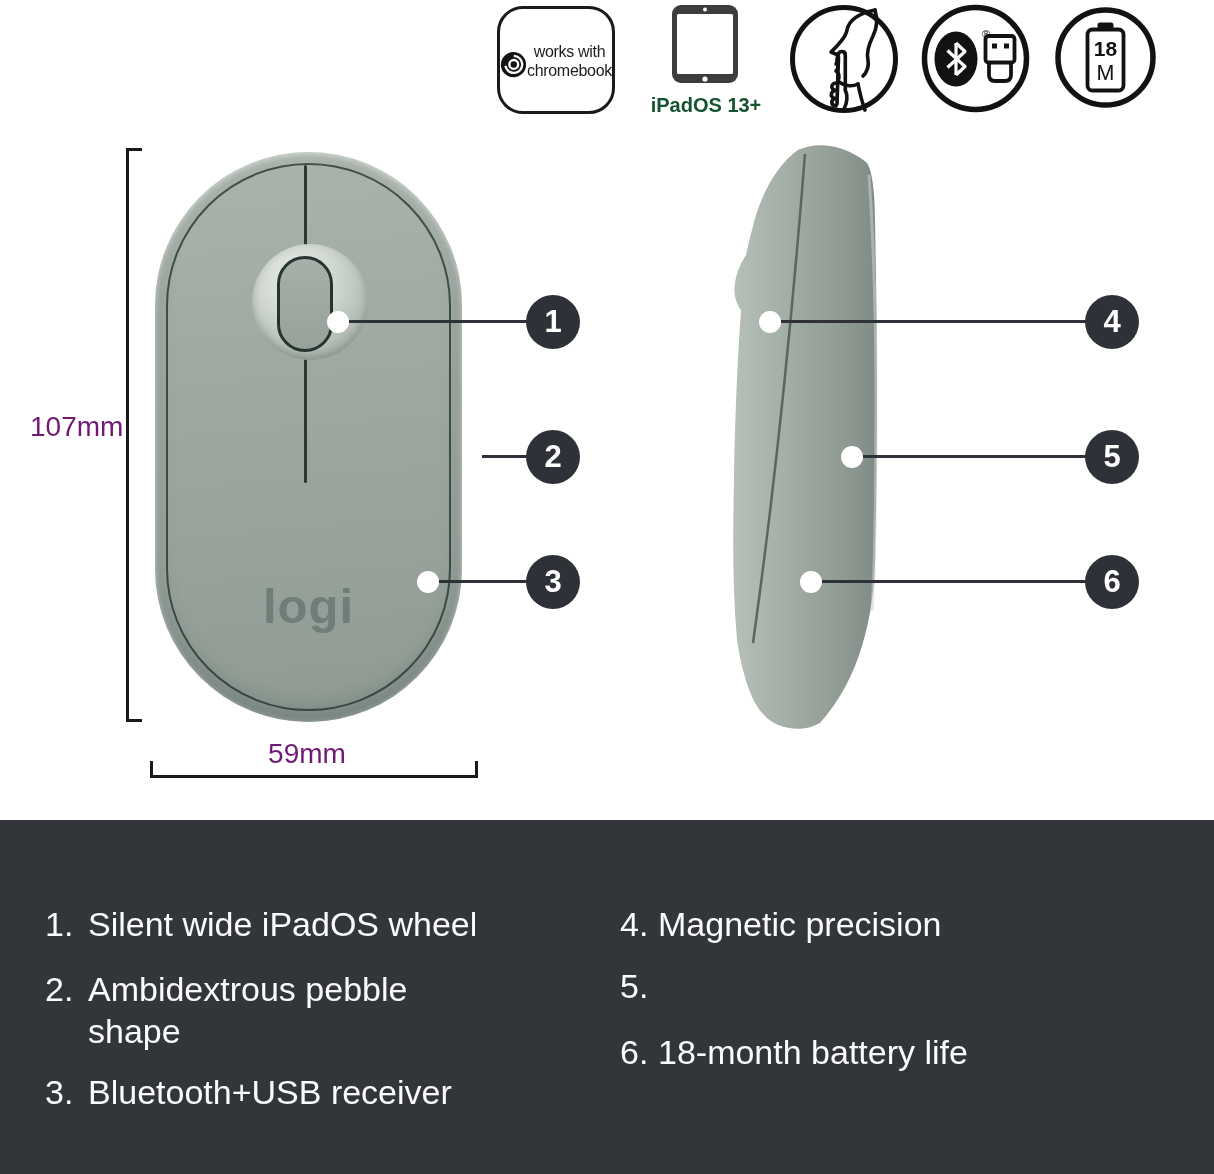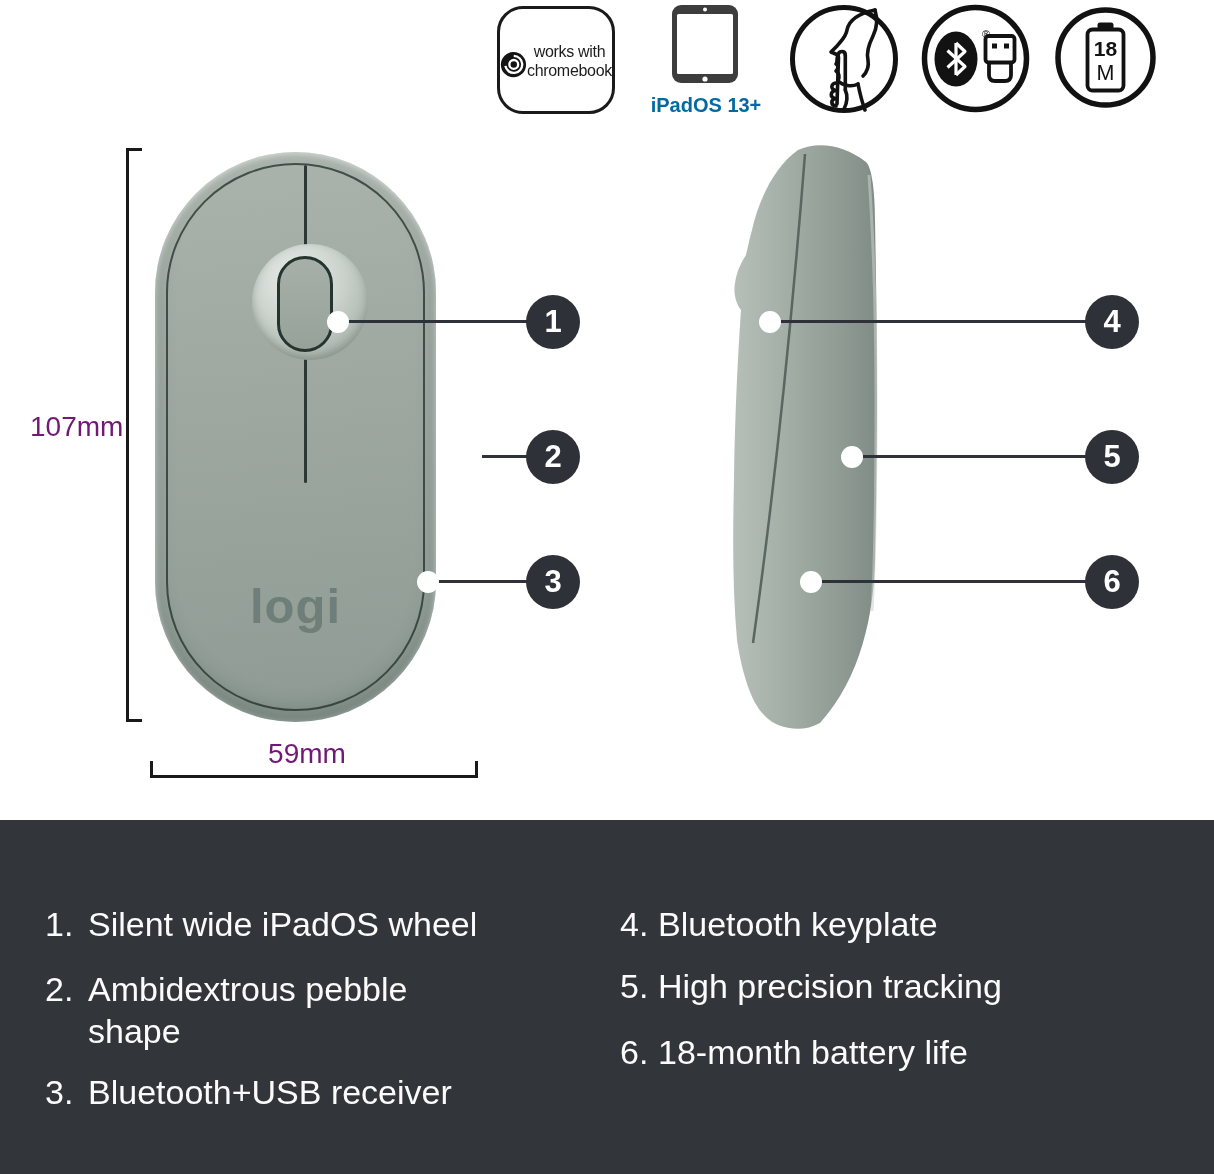--- a/index.html
+++ b/index.html
@@ -10,26 +10,26 @@
   .abs{position:absolute;}
 
   
   .badge-cb{
     left:489px;top:6px;width:118px;height:108px;border:3px solid #1a1a1a;
     border-radius:26px;box-sizing:border-box;display:flex;flex-direction:row;
     align-items:center;justify-content:flex-start;background:#fff;margin-left:8px;
   }
   .badge-cb svg{margin-top:9px;}
   .badge-cb-text{margin-top:3px;font-size:16px;line-height:18.5px;color:#1d1d1d;text-align:center;letter-spacing:-0.3px;}
-  .ipad-label{left:645px;top:94px;width:122px;text-align:center;font-size:20px;font-weight:700;color:#0369a1;}
+  .ipad-label{left:645px;top:94px;width:122px;text-align:center;font-size:20px;font-weight:700;color:#14532d;}
   .dimlabel{color:#701a75;font-size:28px;}
 
   
   .mouse-top{
-    left:155px;top:152px;width:281px;height:570px;border-radius:154px;
+    left:155px;top:152px;width:307px;height:570px;border-radius:154px;
     background:linear-gradient(175deg,#aab4ac 0%,#a0aaa3 35%,#98a39c 65%,#8e9a93 100%);
     box-shadow:inset 0 2px 6px rgba(255,255,255,0.55), inset 0 -12px 20px rgba(55,70,64,0.28);
   }
   .mouse-top-outline{position:absolute;left:11px;top:11px;right:11px;bottom:11px;
     border:2px solid rgba(36,50,46,0.78);border-radius:143px;}
   .seam{position:absolute;left:149px;top:13px;width:3px;height:318px;background:#2b3834;border-radius:2px;}
   .wheel-recess{position:absolute;left:97px;top:92px;width:116px;height:116px;border-radius:50%;
     background:radial-gradient(circle at 38% 30%,#e9ede9 0%,#ccd3cd 42%,#adb7b0 74%,#9aa59e 100%);
     box-shadow:inset 0 -4px 9px rgba(70,85,78,0.35);}
   .wheel{position:absolute;left:122px;top:104px;width:56px;height:96px;border-radius:28px;
@@ -171,20 +171,19 @@
   <div class="abs features-panel">
     <span class="feat-num" style="left:45px;top:83px;">1.</span>
     <span class="feat-text" style="left:88px;top:83px;">Silent wide iPadOS wheel</span>
     <span class="feat-num" style="left:45px;top:148px;">2.</span>
     <span class="feat-text" style="left:88px;top:148px;">Ambidextrous pebble
 shape</span>
     <span class="feat-num" style="left:45px;top:251px;">3.</span>
     <span class="feat-text" style="left:88px;top:251px;">Bluetooth+USB receiver</span>
 
     <span class="feat-num" style="left:620px;top:83px;">4.</span>
-    <span class="feat-text" style="left:658px;top:83px;">Bluetooth keyplate</span>
+    <span class="feat-text" style="left:658px;top:83px;">Magnetic precision</span>
     <span class="feat-num" style="left:620px;top:145px;">5.</span>
-    <span class="feat-text" style="left:658px;top:145px;">High precision tracking</span>
     <span class="feat-num" style="left:620px;top:211px;">6.</span>
     <span class="feat-text" style="left:658px;top:211px;">18-month battery life</span>
   </div>
 
 </div>
 
 </body></html>

